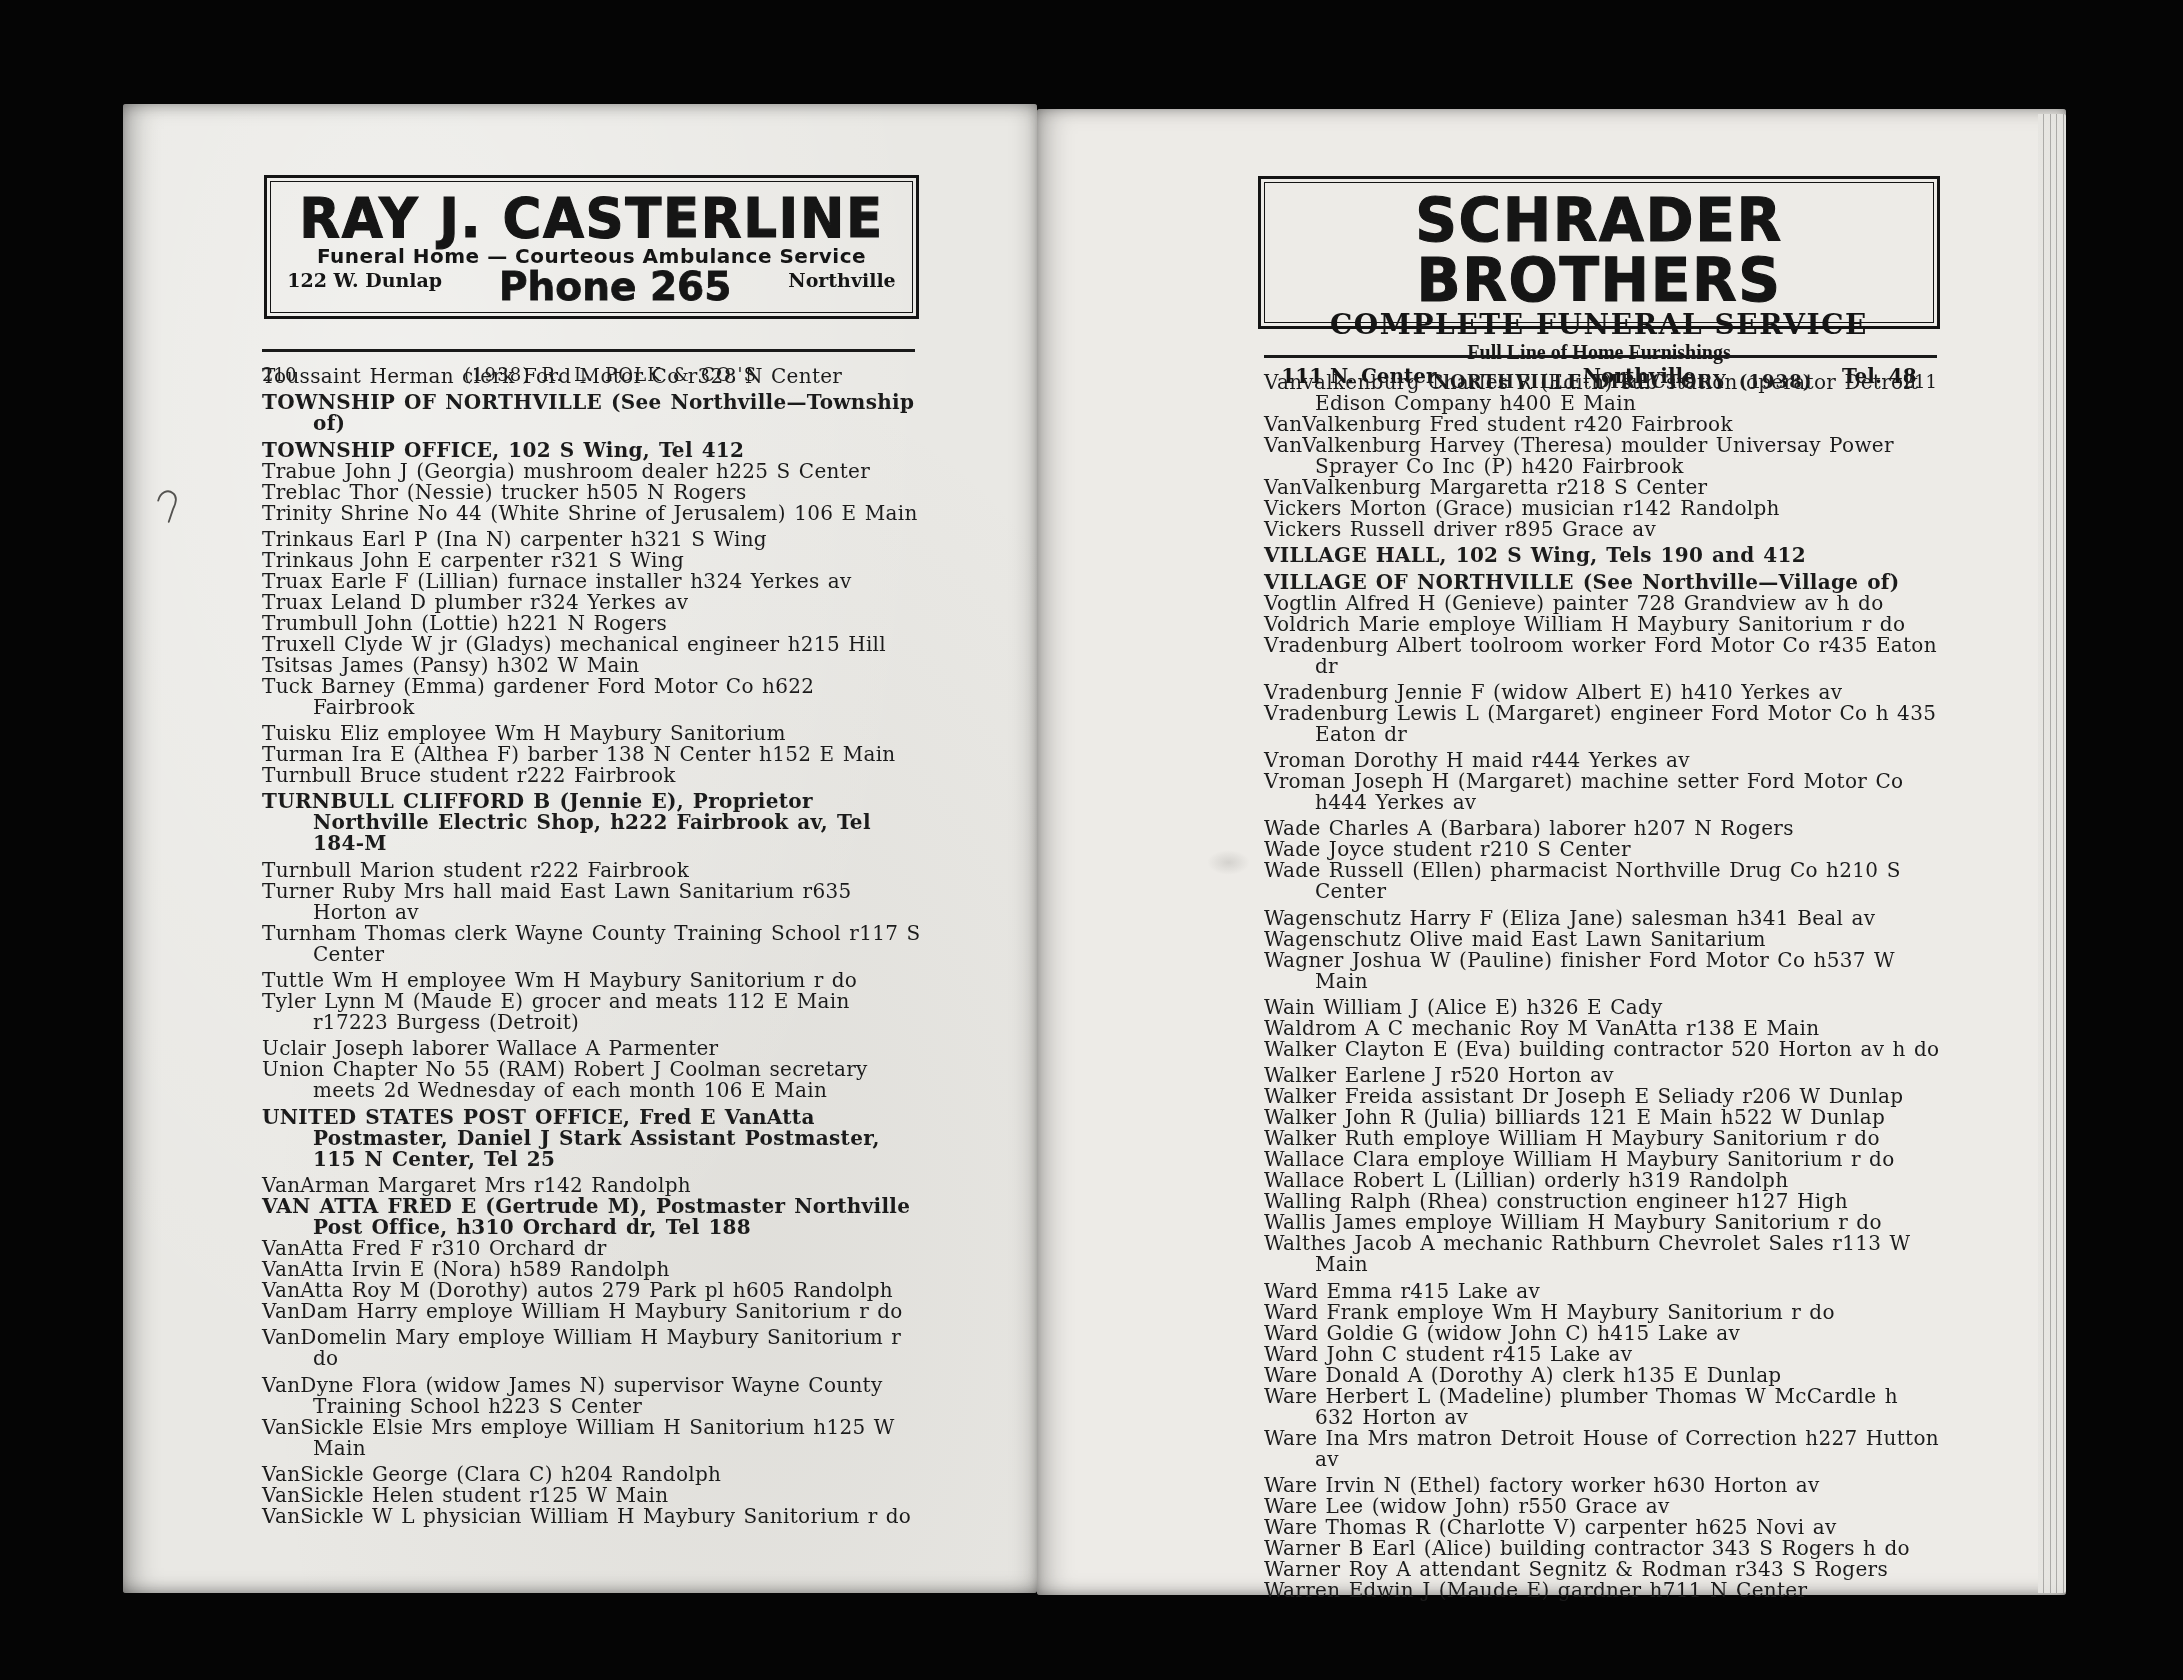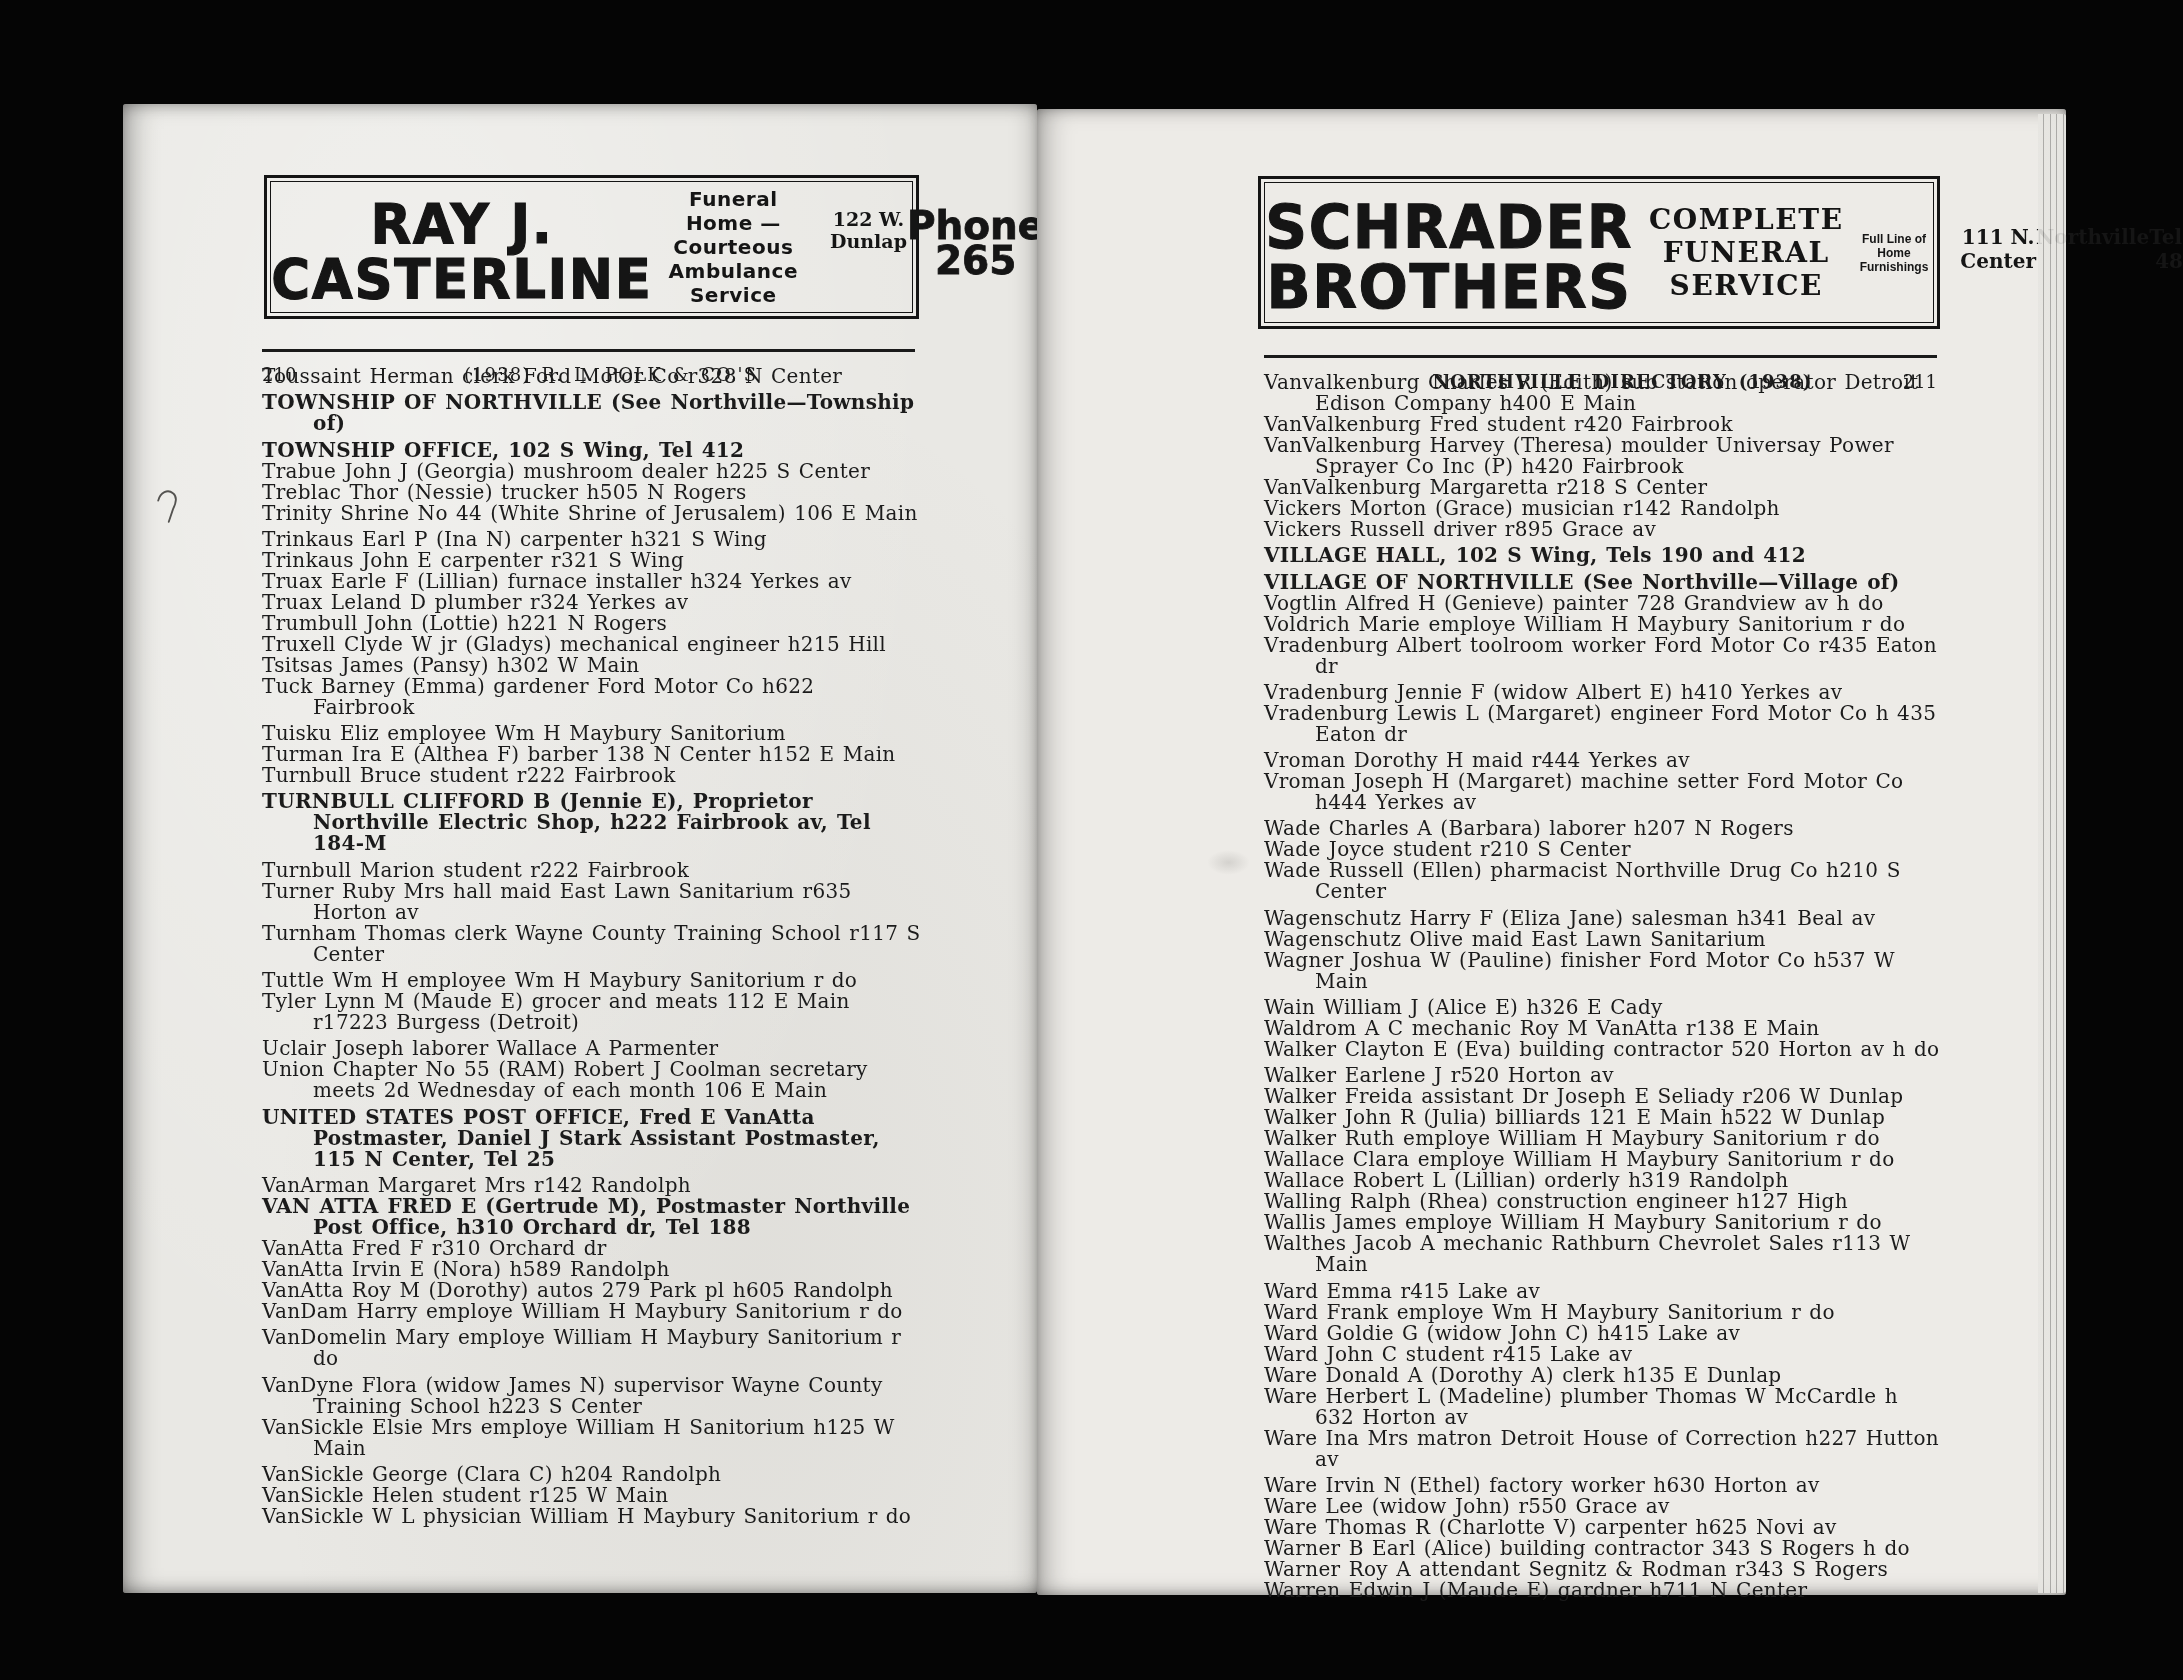--- a/index.html
+++ b/index.html
@@ -14,29 +14,29 @@
                    inset 0 -7.5px 16px -8.5px rgba(0,0,0,.35), inset 0 7.5px 16px -9.6px rgba(0,0,0,.3);}
   .page-right{left:1037px;top:109px;width:1029px;height:1486px;background:#edebe7;
         box-shadow:inset 16px 0 32px -13.3px rgba(0,0,0,.42), inset -4.3px 0 16px -9.6px rgba(0,0,0,.4),
                    inset 0 -7.5px 16px -8.5px rgba(0,0,0,.35), inset 0 7.5px 16px -9.6px rgba(0,0,0,.3);}
   .edge-strip{position:absolute;top:5.3px;right:0;width:28px;height:calc(100% - 7.5px);
         background:repeating-linear-gradient(90deg,#e6e5e1 0 5.3px,#a5a4a1 5.3px 6.4px);
         border-radius:0 2.7px 2.7px 0;opacity:.9;}
   
   .ad{position:absolute;border:3.2px solid #141414;background:transparent;}
   .ad::before{content:'';position:absolute;inset:2.7px;border:1.6px solid #141414;pointer-events:none;}
-  .ad-inner{position:absolute;inset:4.3px;display:flex;flex-direction:row;justify-content:space-between;
-        align-items:center;text-align:center;color:#151515;gap:16px;}
+  .ad-inner{position:absolute;inset:4.3px;display:flex;flex-direction:column;justify-content:space-between;
+        align-items:center;text-align:center;color:#151515;}
   .ad-title{font-family:"DejaVu Sans","Liberation Sans",sans-serif;font-weight:bold;
         font-size:53px;letter-spacing:1.6px;line-height:1;margin-top:8.5px;
         -webkit-text-stroke:1.1px #151515;transform:scaleY(1.05);}
   .ad-title-right{font-size:58px;}
   .ad-sub{font-family:"DejaVu Sans","Liberation Sans",sans-serif;font-weight:bold;font-size:20px;letter-spacing:0.5px;}
   .ad-sub-serif{font-family:"DejaVu Serif","Liberation Serif",serif;font-weight:bold;font-size:28px;letter-spacing:1.6px;}
-  .ad-small{font-family:Liberation Sans, sans-serif;font-weight:bold;font-size:12px;}
+  .ad-small{font-family:Liberation Serif, serif;font-weight:bold;font-size:20px;}
   .ad-bottom{width:100%;display:flex;justify-content:space-between;align-items:flex-start;
         padding:0 16px 7.5px 16px;box-sizing:border-box;}
   .ad-side{font-weight:bold;font-size:19px;padding-bottom:4.3px;}
   .ad-phone{font-family:"DejaVu Sans","Liberation Sans",sans-serif;font-weight:bold;font-size:39px;
         line-height:.9;-webkit-text-stroke:0.8px #151515;}
   .ad-bottom3{width:100%;display:flex;justify-content:space-between;align-items:baseline;
         padding:0 16px 6.4px 16px;box-sizing:border-box;font-weight:bold;font-size:20px;}
   
   .pg-header{position:absolute;display:grid;grid-template-columns:1fr auto 1fr;align-items:baseline;
         color:#1c1c1c;font-size:18px;}

